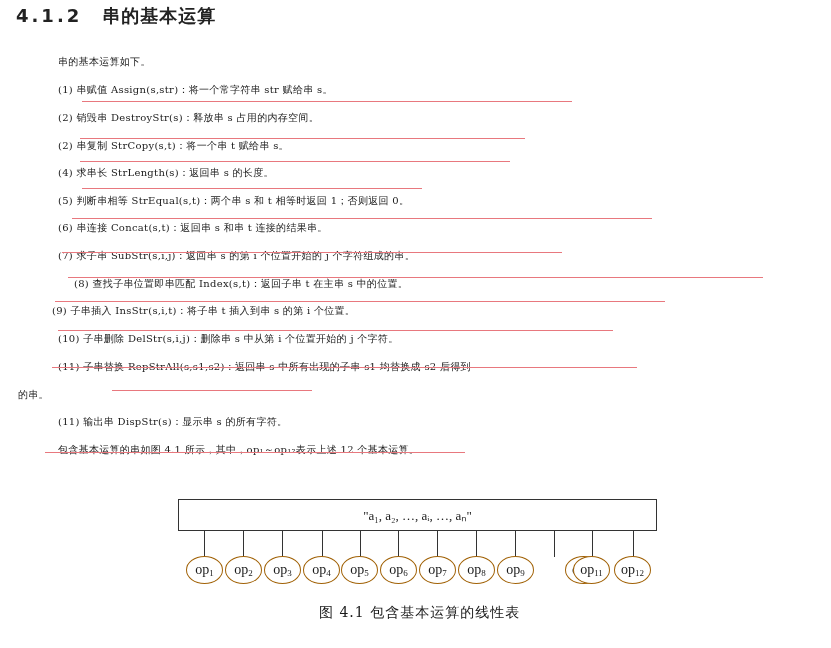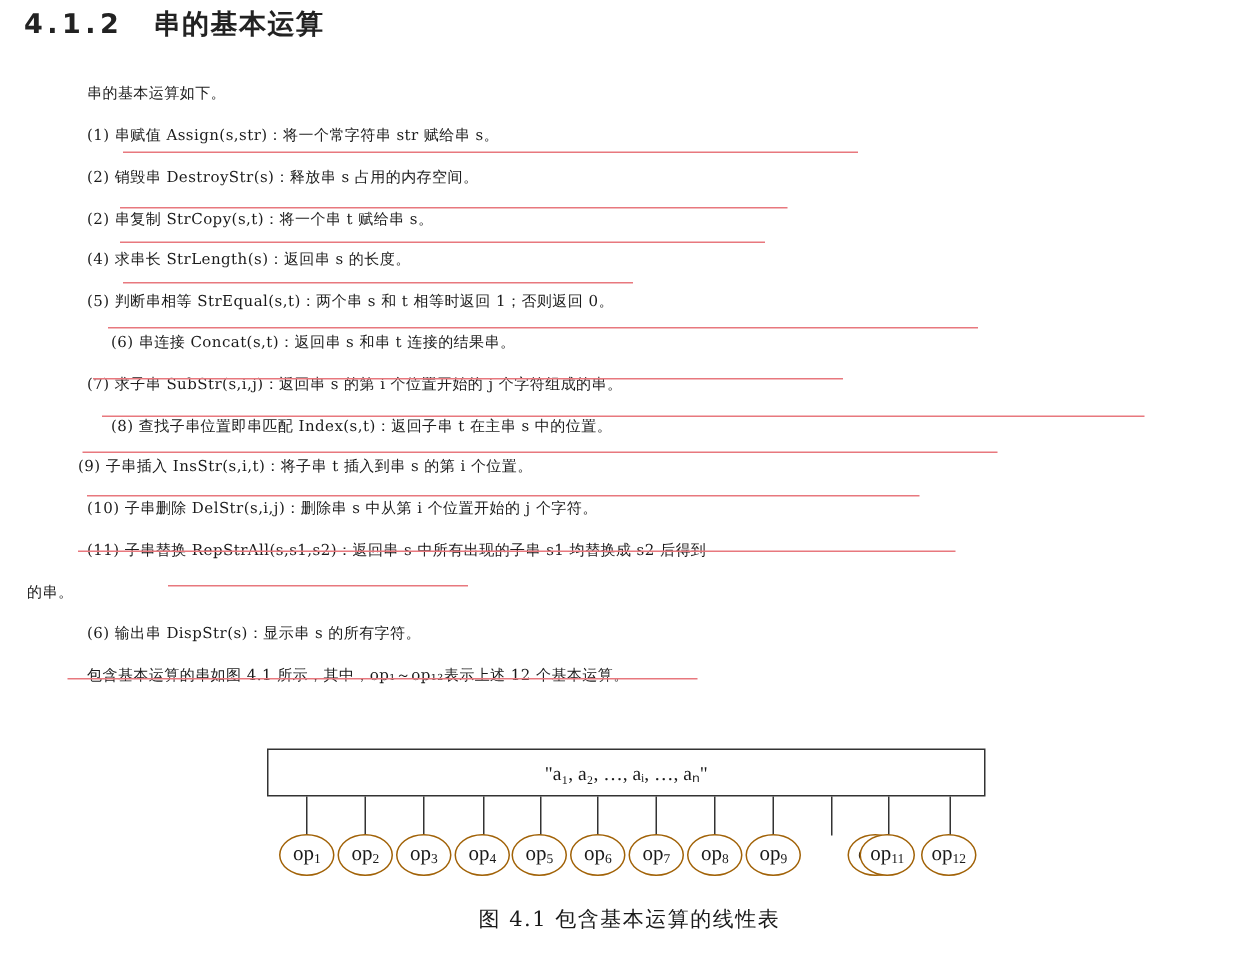--- a/index.html
+++ b/index.html
@@ -27,28 +27,28 @@
   <span class="num">4.1.2</span><span>串的基本运算</span>
 </div>
 
 <div class="line" style="left:58px;top:55px;">串的基本运算如下。</div>
 
 <div class="line" style="left:58px;top:83px;">(1) 串赋值 Assign(s,str)：将一个常字符串 str 赋给串 s。</div>
 <div class="line" style="left:58px;top:111px;">(2) 销毁串 DestroyStr(s)：释放串 s 占用的内存空间。</div>
 <div class="line" style="left:58px;top:139px;">(2) 串复制 StrCopy(s,t)：将一个串 t 赋给串 s。</div>
 <div class="line" style="left:58px;top:166px;">(4) 求串长 StrLength(s)：返回串 s 的长度。</div>
 <div class="line" style="left:58px;top:194px;">(5) 判断串相等 StrEqual(s,t)：两个串 s 和 t 相等时返回 1；否则返回 0。</div>
-<div class="line" style="left:58px;top:221px;margin-left:16px;">(6) 串连接 Concat(s,t)：返回串 s 和串 t 连接的结果串。</div>
+<div class="line" style="left:58px;top:221px;">(6) 串连接 Concat(s,t)：返回串 s 和串 t 连接的结果串。</div>
 <div class="line" style="left:58px;top:249px;text-align:right;">(7) 求子串 SubStr(s,i,j)：返回串 s 的第 i 个位置开始的 j 个字符组成的串。</div>
 <div class="line" style="left:74px;top:277px;">(8) 查找子串位置即串匹配 Index(s,t)：返回子串 t 在主串 s 中的位置。</div>
 <div class="line" style="left:52px;top:304px;">(9) 子串插入 InsStr(s,i,t)：将子串 t 插入到串 s 的第 i 个位置。</div>
 <div class="line" style="left:58px;top:332px;">(10) 子串删除 DelStr(s,i,j)：删除串 s 中从第 i 个位置开始的 j 个字符。</div>
 <div class="line" style="left:58px;top:360px;">(11) 子串替换 RepStrAll(s,s1,s2)：返回串 s 中所有出现的子串 s1 均替换成 s2 后得到</div>
 <div class="line" style="left:18px;top:388px;">的串。</div>
-<div class="line" style="left:58px;top:415px;">(6) 输出串 DispStr(s)：显示串 s 的所有字符。</div>
+<div class="line" style="left:58px;top:415px;">(11) 输出串 DispStr(s)：显示串 s 的所有字符。</div>
 <div class="line" style="left:58px;top:443px;">包含基本运算的串如图 4.1 所示，其中，op₁～op₁₂表示上述 12 个基本运算。</div>
 
 <div class="ul" style="left:82px;top:101px;width:490px;"></div>
 <div class="ul" style="left:80px;top:138px;width:445px;"></div>
 <div class="ul" style="left:80px;top:161px;width:430px;"></div>
 <div class="ul" style="left:82px;top:188px;width:340px;"></div>
 <div class="ul" style="left:72px;top:218px;width:580px;"></div>
 <div class="ul" style="left:62px;top:252px;width:500px;"></div>
 <div class="ul" style="left:68px;top:277px;width:695px;"></div>
 <div class="ul" style="left:55px;top:301px;width:610px;"></div>

